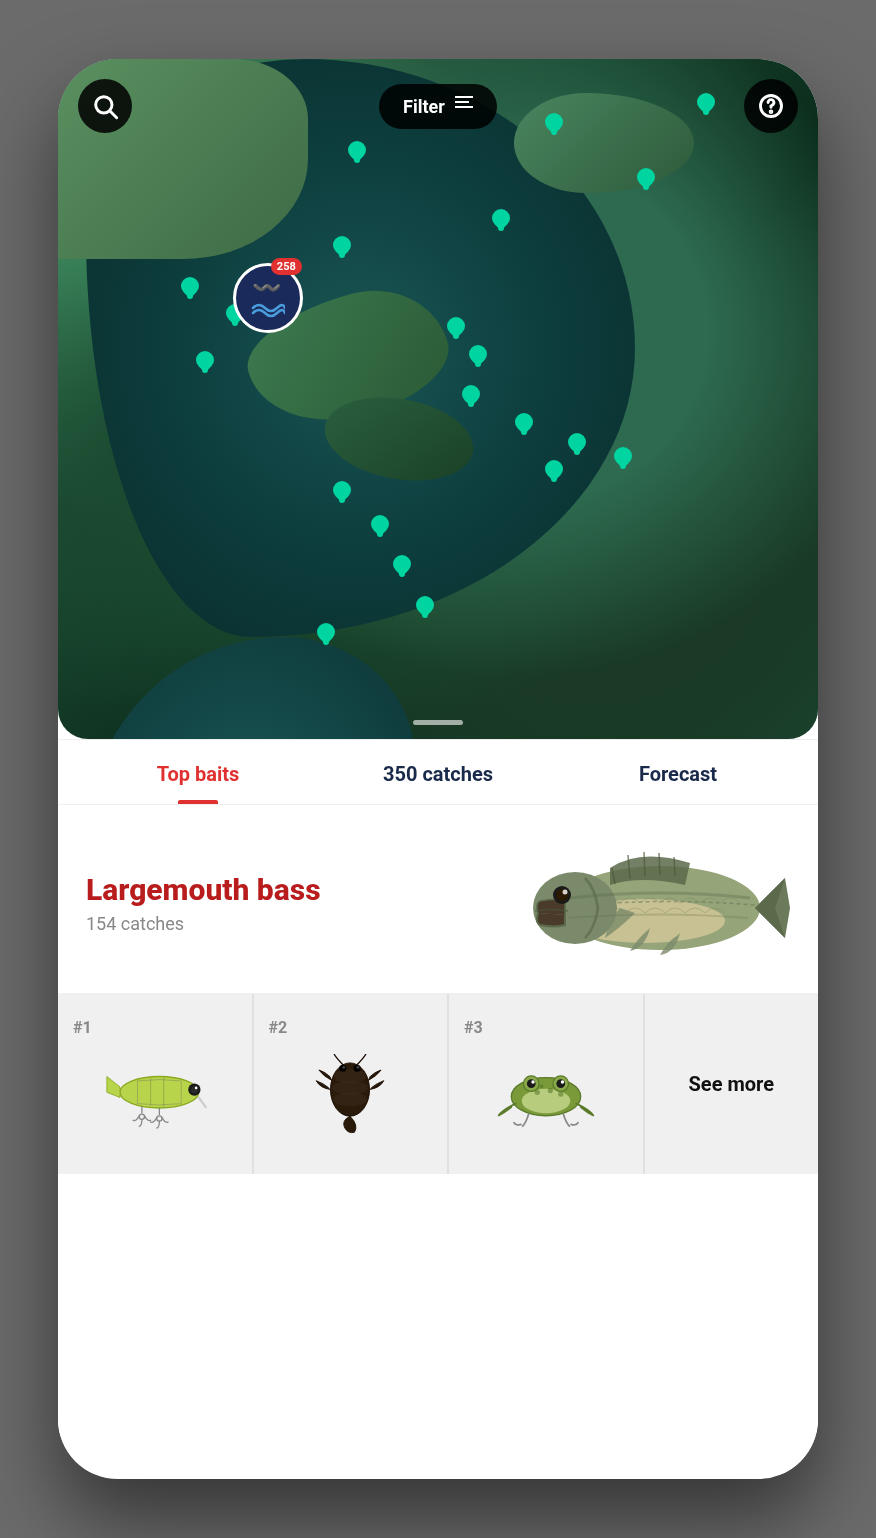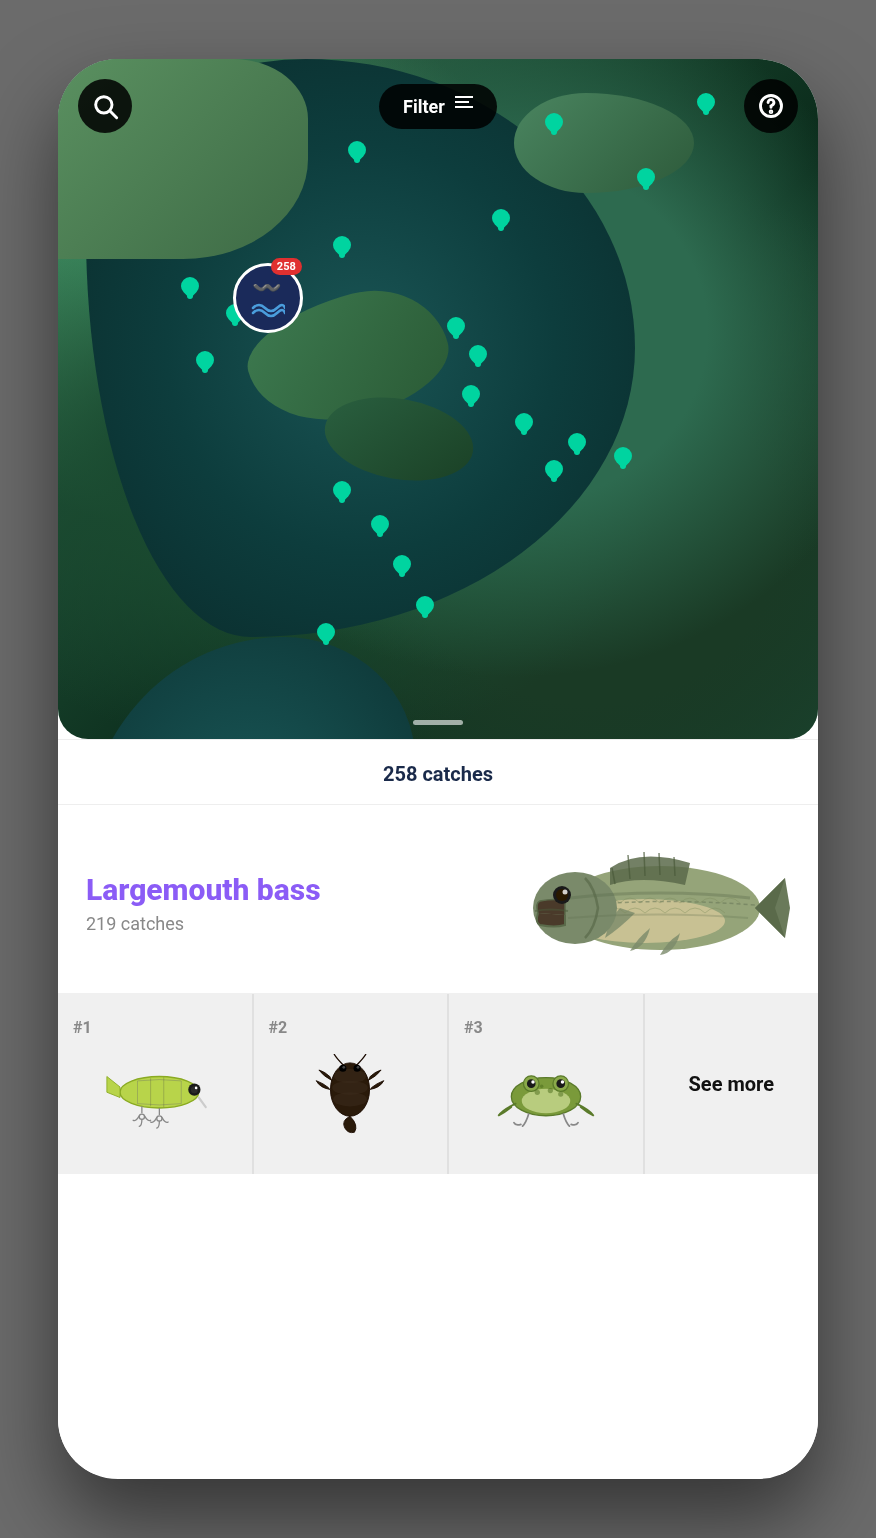--- a/index.html
+++ b/index.html
@@ -281,21 +281,21 @@
       padding: 28px 28px 20px;
       display: flex;
       align-items: center;
       justify-content: space-between;
       border-bottom: 1px solid #f0f0f0;
     }
 
     .fish-info h2 {
       font-size: 30px;
       font-weight: 800;
-      color: #8b5cf6;
+      color: #b91c1c;
       margin-bottom: 6px;
     }
 
     .fish-info p {
       font-size: 18px;
       color: #888;
     }
 
     .fish-image {
       width: 260px;
@@ -476,30 +476,36 @@
           <circle cx="12" cy="12" r="9"></circle>
           <path d="M9.5 9C9.5 7.6 10.6 6.5 12 6.5S14.5 7.6 14.5 9c0 1.5-1.5 2.5-2.5 3v1"></path>
           <circle cx="12" cy="17" r="0.7" fill="#fff"></circle>
         </svg>
       </div>
     </div>
   </div>
 
   <div class="tabs-section">
     <div class="tabs-row">
+      <div class="tab-item active">
+        <span>Top baits</span>
+      </div>
       <div class="tab-item">
-        <span>258 catches</span>
+        <span>350 catches</span>
+      </div>
+      <div class="tab-item">
+        <span>Forecast</span>
       </div>
     </div>
   </div>
 
   <div class="fish-section">
     <div class="fish-info">
       <h2>Largemouth bass</h2>
-      <p>219 catches</p>
+      <p>154 catches</p>
     </div>
     <div class="fish-image">
       
       <svg viewBox="0 0 260 140" class="fish-svg">
 
         <ellipse cx="130" cy="75" rx="100" ry="42" fill="#8a9a6a" opacity="0.9"></ellipse>
 
         <ellipse cx="115" cy="88" rx="80" ry="22" fill="#d4c89a" opacity="0.8"></ellipse>
 
         <path d="M225 75 L255 45 L260 75 L255 105 Z" fill="#6a7a5a"></path>

